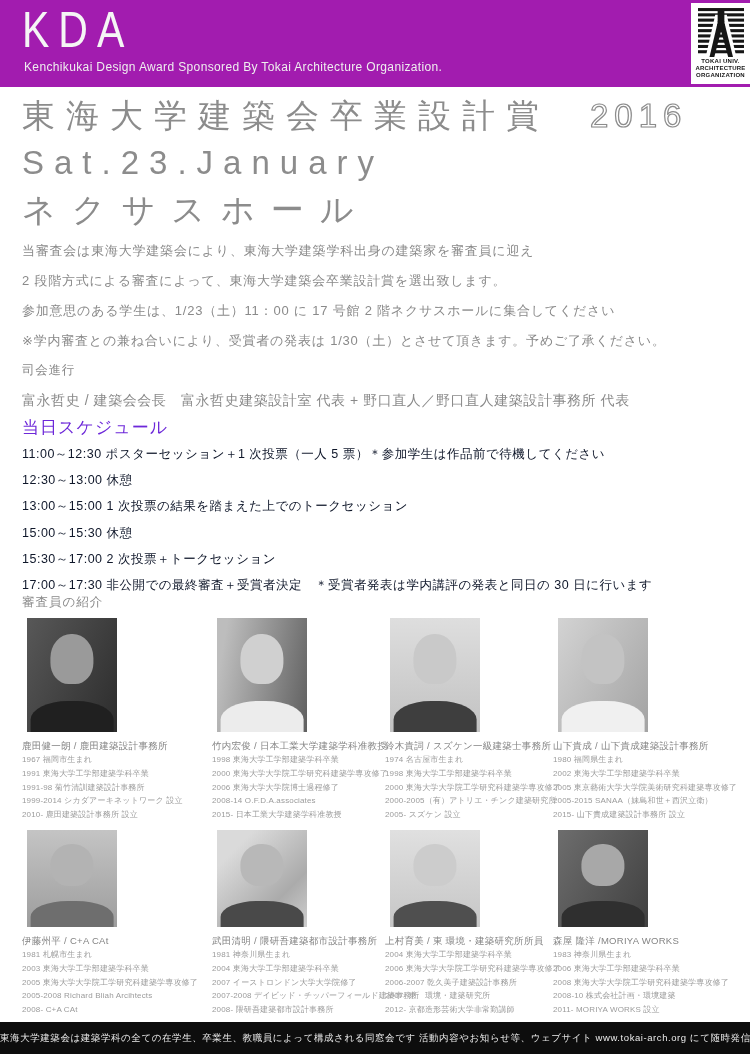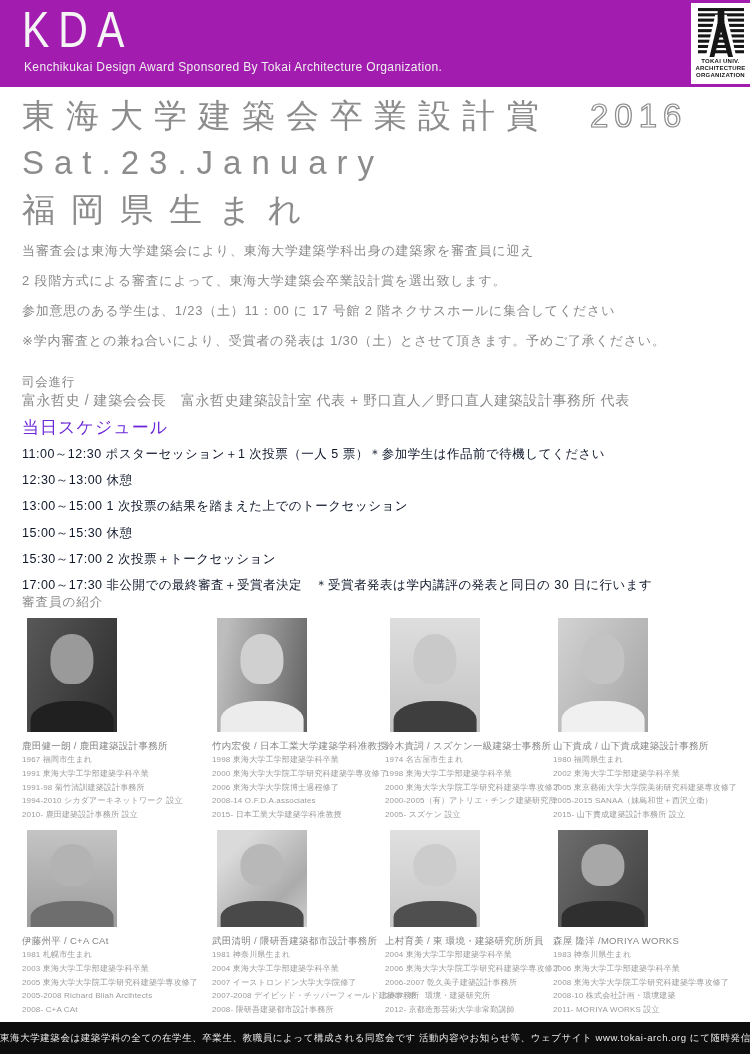--- a/index.html
+++ b/index.html
@@ -21,21 +21,21 @@
   .t-main{letter-spacing:11px;}
   .t-year{margin-left:40px;letter-spacing:6px;color:#ffffff;-webkit-text-stroke:1.2px #8c8c8c;text-shadow:0 0 1px #9a9a9a;}
   .t-date{letter-spacing:10px;}
   .t-venue{letter-spacing:16px;}
 
   
   .intro{position:absolute;left:22px;top:236px;color:#8a8a8a;font-size:13px;}
   .intro div{line-height:30px;height:30px;white-space:nowrap;letter-spacing:0.06em;}
 
   
-  .mc-heading{position:absolute;left:22px;top:374px;color:#8a8a8a;font-size:12.5px;letter-spacing:0.06em;}
+  .mc-heading{position:absolute;left:22px;top:362px;color:#8a8a8a;font-size:12.5px;letter-spacing:0.06em;}
   .mc-detail{position:absolute;left:22px;top:392px;color:#8a8a8a;font-size:14px;letter-spacing:0.04em;white-space:nowrap;}
   .sch-heading{position:absolute;left:22px;top:416px;color:#6d28d9;font-size:17px;letter-spacing:0.06em;}
   .schedule{position:absolute;left:22px;top:441px;color:#0f172a;font-size:12.5px;}
   .schedule div{line-height:26.2px;height:26.2px;white-space:nowrap;letter-spacing:0.04em;}
 
   
   .judges-heading{position:absolute;left:22px;top:594px;color:#8a8a8a;font-size:12.5px;letter-spacing:0.08em;}
   .judges-grid{position:absolute;left:22px;top:618px;width:714px;display:grid;
                grid-template-columns:190px 173px 168px 183px;grid-row-gap:8px;}
   .judge-card{overflow:visible;}
@@ -91,21 +91,21 @@
       <div class="orgline">ARCHITECTURE</div>
       <div class="orgline">ORGANIZATION</div>
     </div>
   </div>
 
   <div class="titleblock">
     <div class="t-line">
       <span class="t-main">東海大学建築会卒業設計賞</span><span class="t-year">2016</span>
     </div>
     <div class="t-line t-date">Sat.23.January</div>
-    <div class="t-line t-venue">福岡県生まれ</div>
+    <div class="t-line t-venue">ネクサスホール</div>
   </div>
 
   <div class="intro">
     <div>当審査会は東海大学建築会により、東海大学建築学科出身の建築家を審査員に迎え</div>
     <div>2 段階方式による審査によって、東海大学建築会卒業設計賞を選出致します。</div>
     <div>参加意思のある学生は、1/23（土）11：00 に 17 号館 2 階ネクサスホールに集合してください</div>
     <div>※学内審査との兼ね合いにより、受賞者の発表は 1/30（土）とさせて頂きます。予めご了承ください。</div>
   </div>
 
   <div class="mc-heading">司会進行</div>
@@ -122,21 +122,21 @@
 
   <div class="judges-heading">審査員の紹介</div>
   <div class="judges-grid">
 
     <div class="judge-card row1">
       <div class="photo p1"></div>
       <div class="jname">鹿田健一朗 / 鹿田建築設計事務所</div>
       <div class="jbio">1967 福岡市生まれ</div>
       <div class="jbio">1991 東海大学工学部建築学科卒業</div>
       <div class="jbio">1991-98 菊竹清訓建築設計事務所</div>
-      <div class="jbio">1994-2010 シカダアーキネットワーク 設立</div>
+      <div class="jbio">1999-2014 シカダアーキネットワーク 設立</div>
       <div class="jbio">2010- 鹿田建築設計事務所 設立</div>
     </div>
 
     <div class="judge-card row1">
       <div class="photo p2"></div>
       <div class="jname">竹内宏俊 / 日本工業大学建築学科准教授</div>
       <div class="jbio">1998 東海大学工学部建築学科卒業</div>
       <div class="jbio">2000 東海大学大学院工学研究科建築学専攻修了</div>
       <div class="jbio">2006 東海大学大学院博士過程修了</div>
       <div class="jbio">2008-14 O.F.D.A.associates</div>

